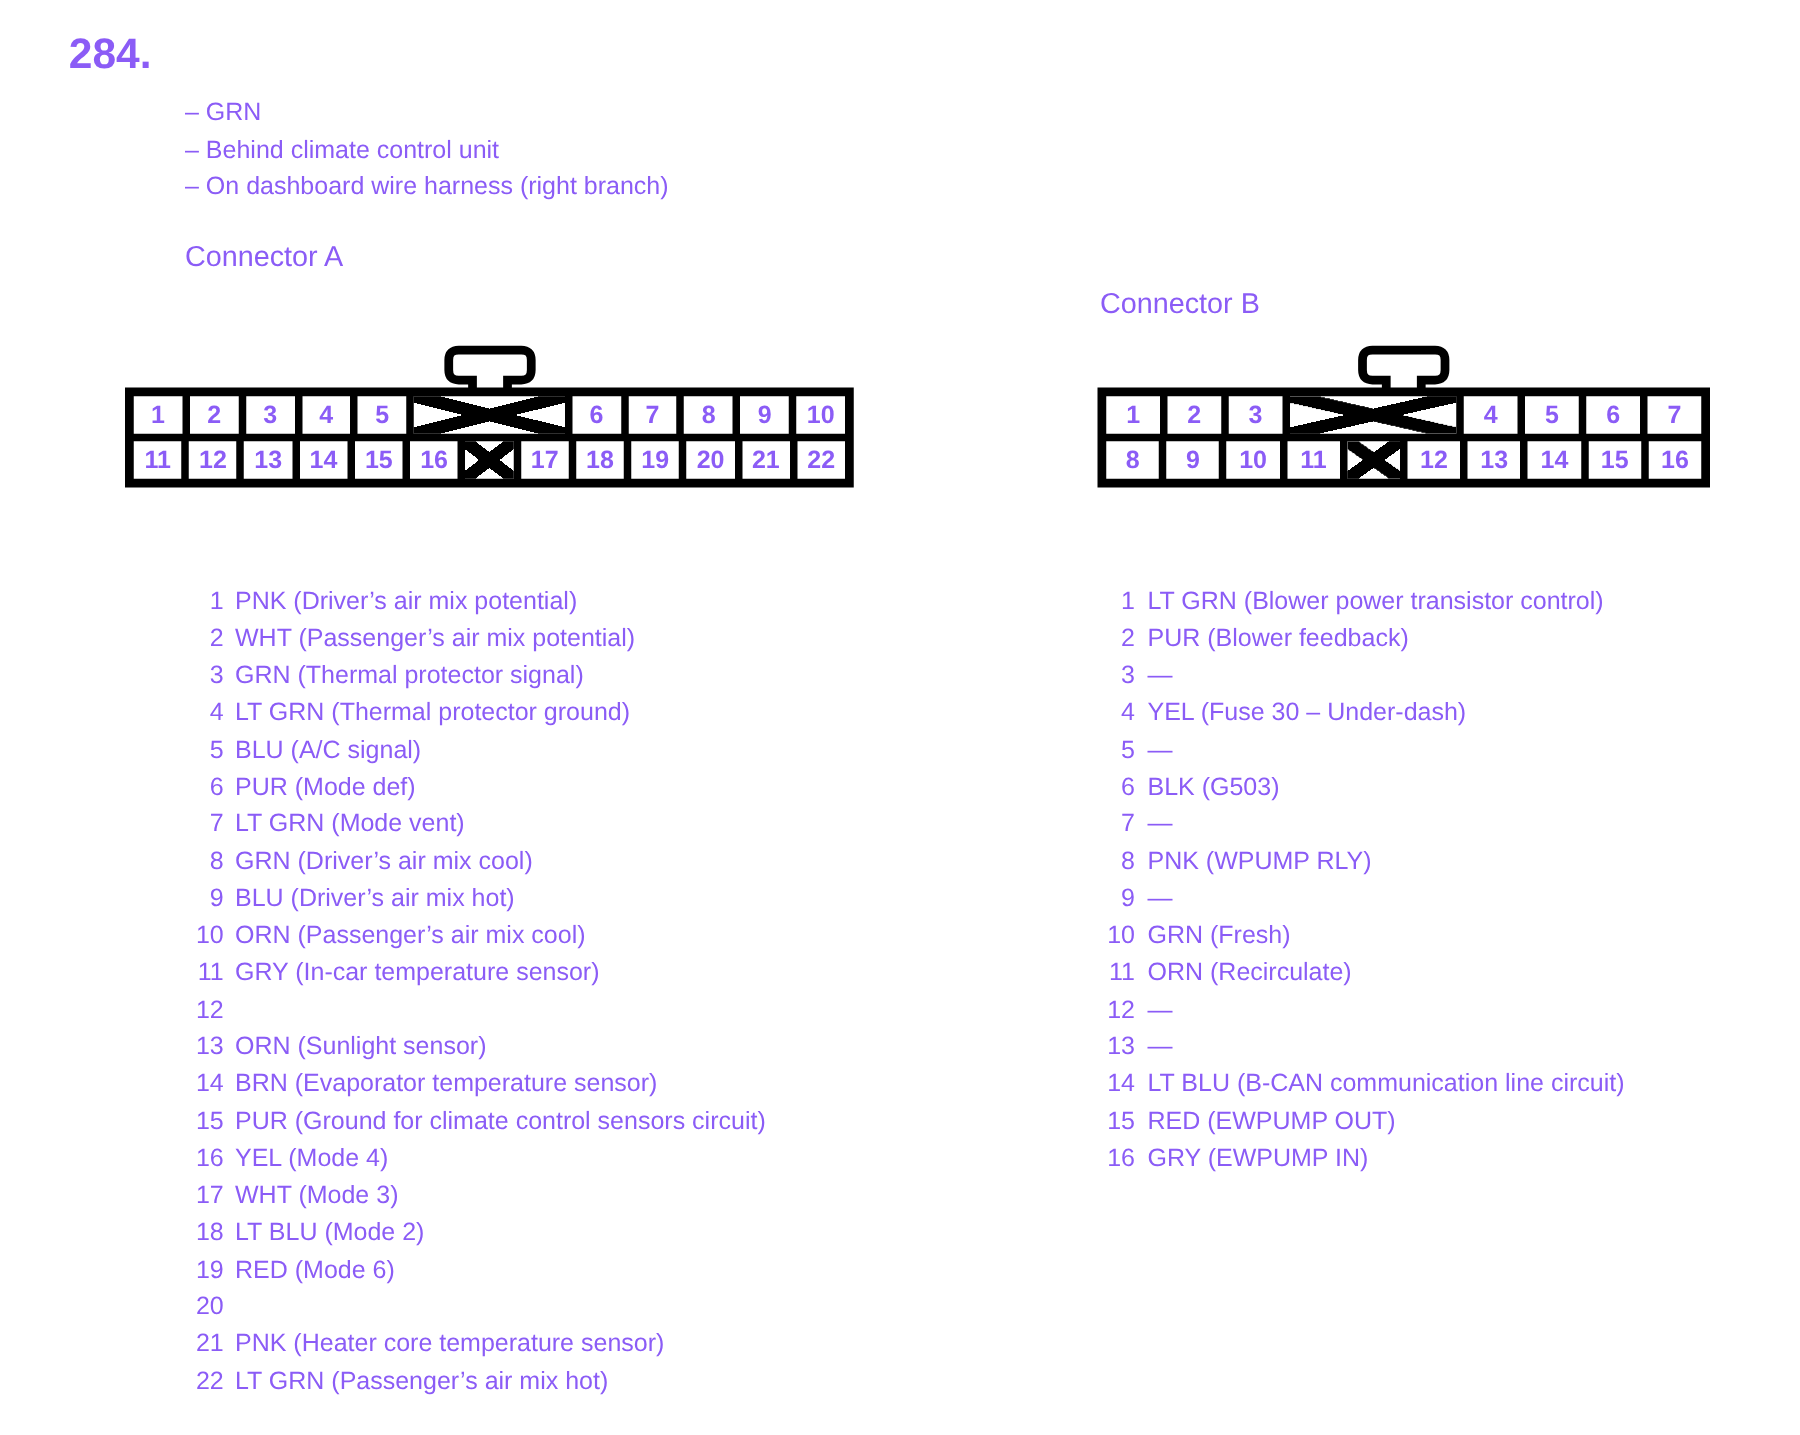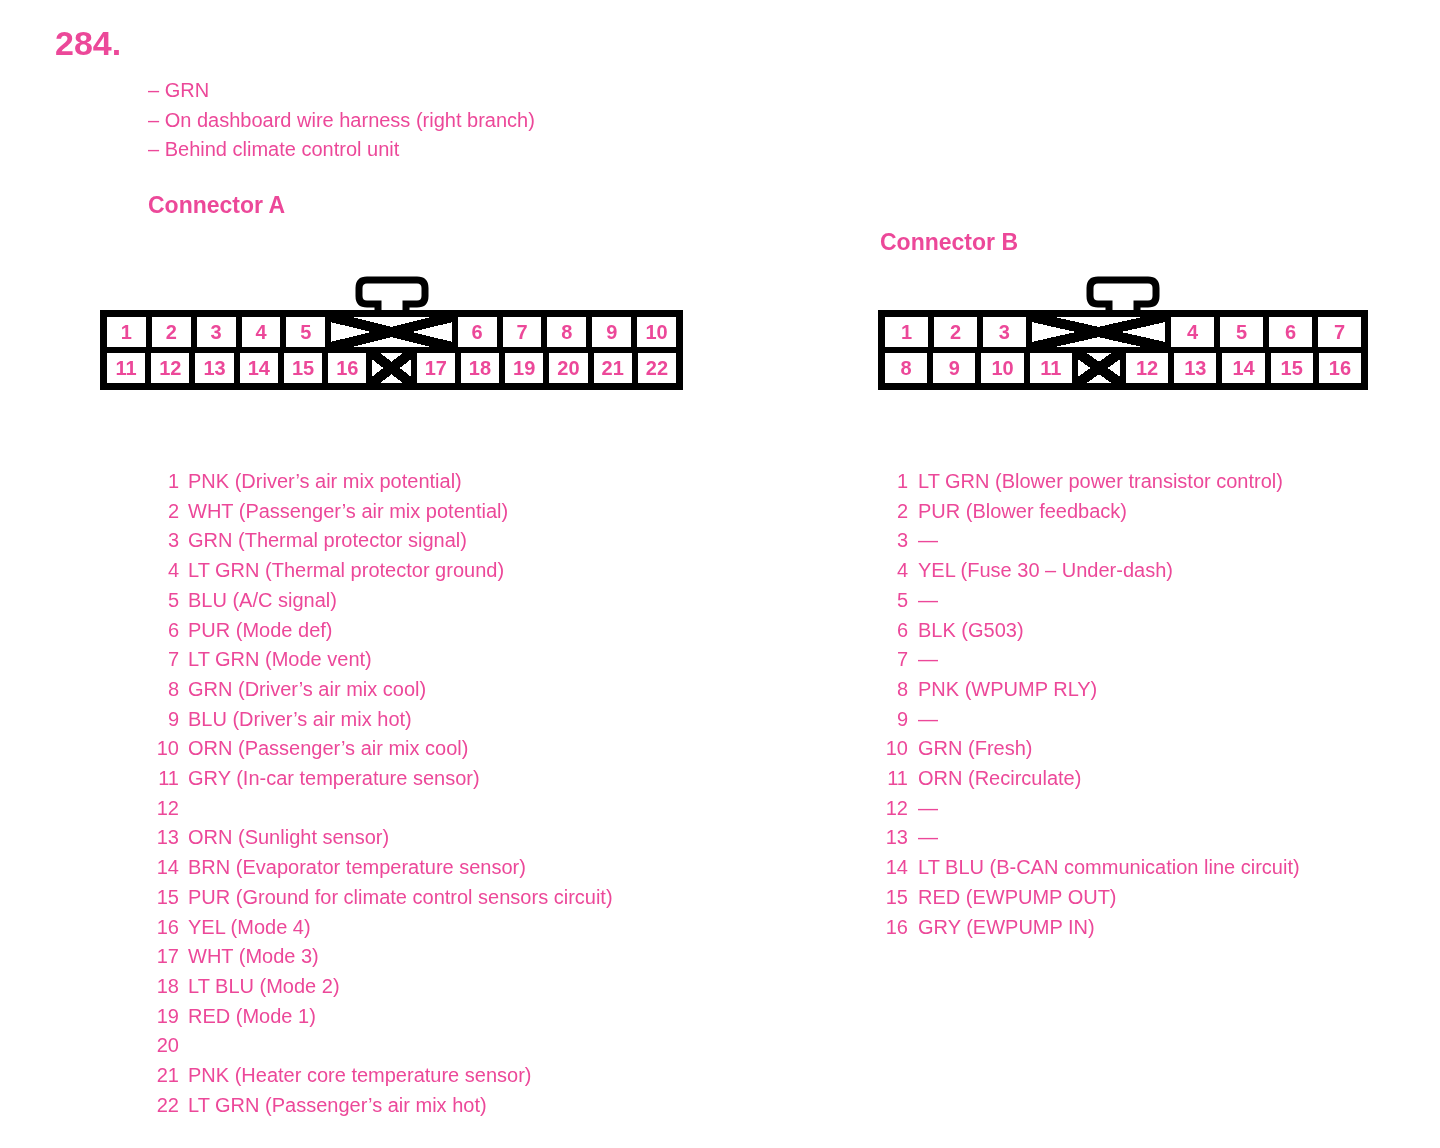--- a/index.html
+++ b/index.html
@@ -1,26 +1,26 @@
 <!DOCTYPE html>
 <html><head>
 <meta charset="utf-8">
 <style>
   html,body{margin:0;padding:0;background:#fff;}
   .page{
     position:relative;width:1440px;height:1148px;background:#ffffff;
-    font-family:"Liberation Sans",sans-serif;color:#ec4899;overflow:hidden;
+    font-family:"Liberation Sans",sans-serif;color:#8b5cf6;overflow:hidden;
   }
   
   .title-row{position:absolute;left:55px;top:26px;display:flex;font-weight:bold;font-size:34px;line-height:1;}
   .title-num{width:93px;}
   
   .bullets{position:absolute;left:148px;top:76px;font-size:20px;line-height:29.5px;}
   
-  .conn-heading{position:absolute;top:194px;font-size:23px;font-weight:bold;line-height:1;}
+  .conn-heading{position:absolute;top:194px;font-size:23px;font-weight:normal;line-height:1;}
   .heading-a{left:148px;}
   .heading-b{left:880px;margin-top:37px;}
   
   .connector{position:absolute;top:276px;}
   .conn-a{left:100px;width:583px;}
   .conn-b{left:878px;width:490px;}
   .latch{position:absolute;top:0;left:50%;transform:translateX(-50%);}
   .conn-body{position:relative;margin-top:34px;background:#000;padding:7px;display:flex;flex-direction:column;gap:6px;}
   .pin-row{display:flex;gap:6px;height:30px;}
   .pin-cell{
@@ -48,22 +48,22 @@
 <body>
 
 <div class="page">
 
   <div class="title-row">
     <span class="title-num">284.</span>
   </div>
 
   <div class="bullets" id="bullets">
       <div>– GRN</div>
+      <div>– Behind climate control unit</div>
       <div>– On dashboard wire harness (right branch)</div>
-      <div>– Behind climate control unit</div>
     </div>
 
   <div class="conn-heading heading-a">Connector A</div>
   <div class="conn-heading heading-b">Connector B</div>
 
   <div class="connector conn-a">
     <svg class="latch" width="76" height="44" viewBox="0 0 76 44">
       <path d="M24,44 L24,28 L13,28 Q5,28 5,20 L5,12 Q5,4 13,4 L63,4 Q71,4 71,12 L71,20 Q71,28 63,28 L52,28 L52,44" fill="#ffffff" stroke="#000000" stroke-width="7"></path>
     </svg>
     <div class="conn-body">
@@ -195,21 +195,21 @@
       <div class="pin-row-item">
         <span class="num">17</span>
         <span class="desc">WHT (Mode 3)</span>
       </div>
       <div class="pin-row-item">
         <span class="num">18</span>
         <span class="desc">LT BLU (Mode 2)</span>
       </div>
       <div class="pin-row-item">
         <span class="num">19</span>
-        <span class="desc">RED (Mode 1)</span>
+        <span class="desc">RED (Mode 6)</span>
       </div>
       <div class="pin-row-item">
         <span class="num">20</span>
       </div>
       <div class="pin-row-item">
         <span class="num">21</span>
         <span class="desc">PNK (Heater core temperature sensor)</span>
       </div>
       <div class="pin-row-item">
         <span class="num">22</span>

